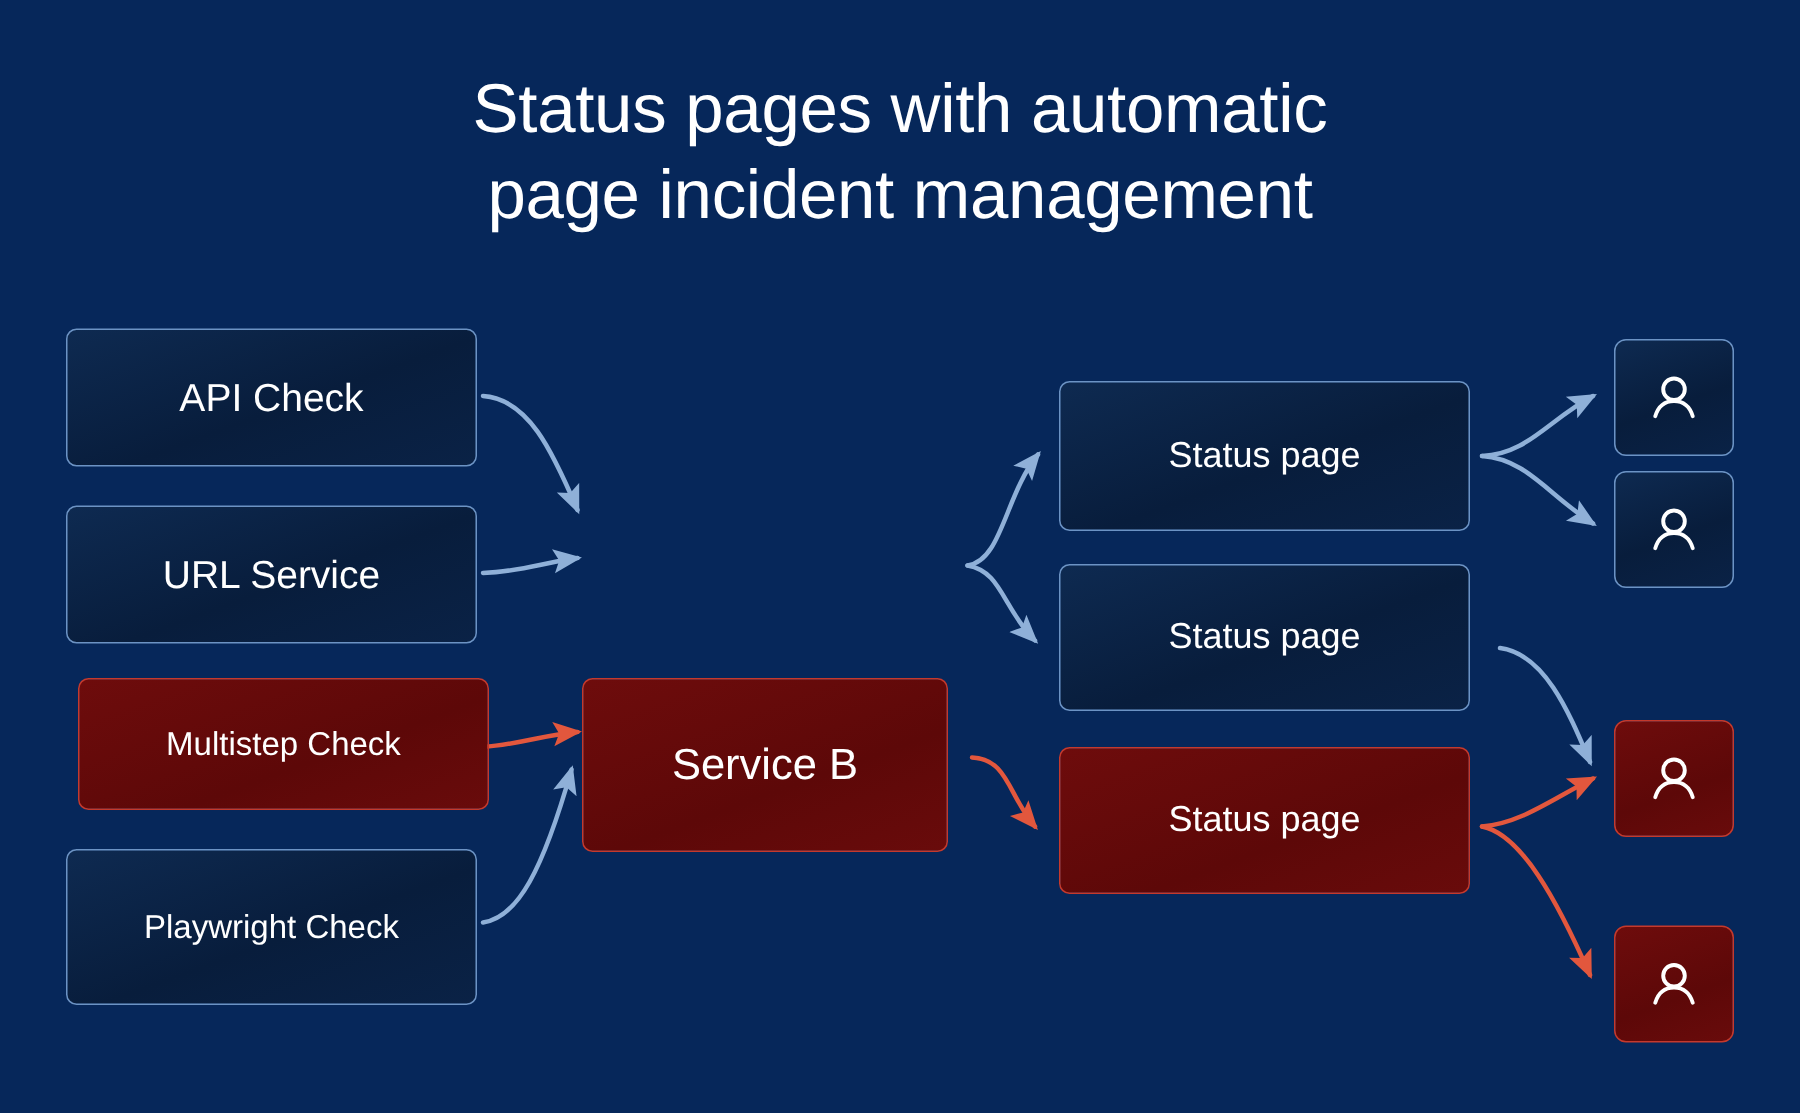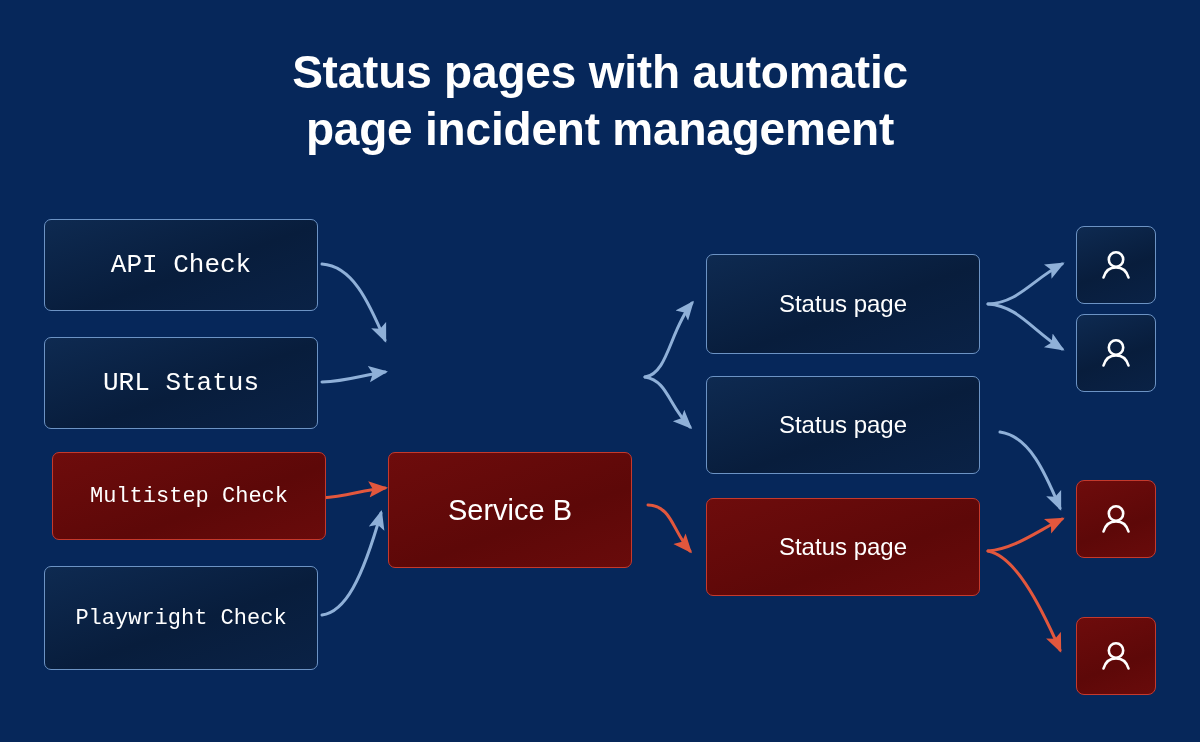--- a/index.html
+++ b/index.html
@@ -17,21 +17,21 @@
     font-family: "Liberation Sans", sans-serif;
   }
   #title {
     position: absolute;
     left: 0;
     top: 44px;
     width: 1200px;
     text-align: center;
     color: #ffffff;
     font-size: 46px;
-    font-weight: 700;
+    font-weight: 400;
     line-height: 57px;
     letter-spacing: -0.2px;
   }
   #title .line { display: block; }
 
   .node {
     position: absolute;
     box-sizing: border-box;
     display: flex;
     align-items: center;
@@ -45,21 +45,21 @@
     border: 1px solid #6c93c4;
   }
   .node.red {
     background: linear-gradient(160deg, #6e0c0c 0%, #5d0808 60%, #690b0b 100%);
     border: 1px solid #c5392c;
   }
   .node.user {
     border-radius: 8px;
   }
 
-  .check-label { font-size: 22px; font-family: Liberation Mono, monospace; }
+  .check-label { font-size: 22px; }
   .check-label.big { font-size: 26px; }
   .service-label { font-size: 29px; }
   .status-label { font-size: 24px; }
 
   svg.links {
     position: absolute;
     left: 0;
     top: 0;
     width: 1200px;
     height: 742px;
@@ -107,21 +107,21 @@
       <path d="M988,551 C1014,549 1036,532 1062,519" stroke="#e2573d" marker-end="url(#ah-red)"></path>
       <path d="M988,551 C1014,556 1038,600 1060,650" stroke="#e2573d" marker-end="url(#ah-red)"></path>
     </g>
   </svg>
 
   <div class="node blue" style="left:44px; top:219px; width:274px; height:92px;">
     <span class="check-label big">API Check</span>
   </div>
 
   <div class="node blue" style="left:44px; top:337px; width:274px; height:92px;">
-    <span class="check-label big">URL Status</span>
+    <span class="check-label big">URL Service</span>
   </div>
 
   <div class="node red" style="left:52px; top:452px; width:274px; height:88px;">
     <span class="check-label">Multistep Check</span>
   </div>
 
   <div class="node blue" style="left:44px; top:566px; width:274px; height:104px;">
     <span class="check-label">Playwright Check</span>
   </div>
 

